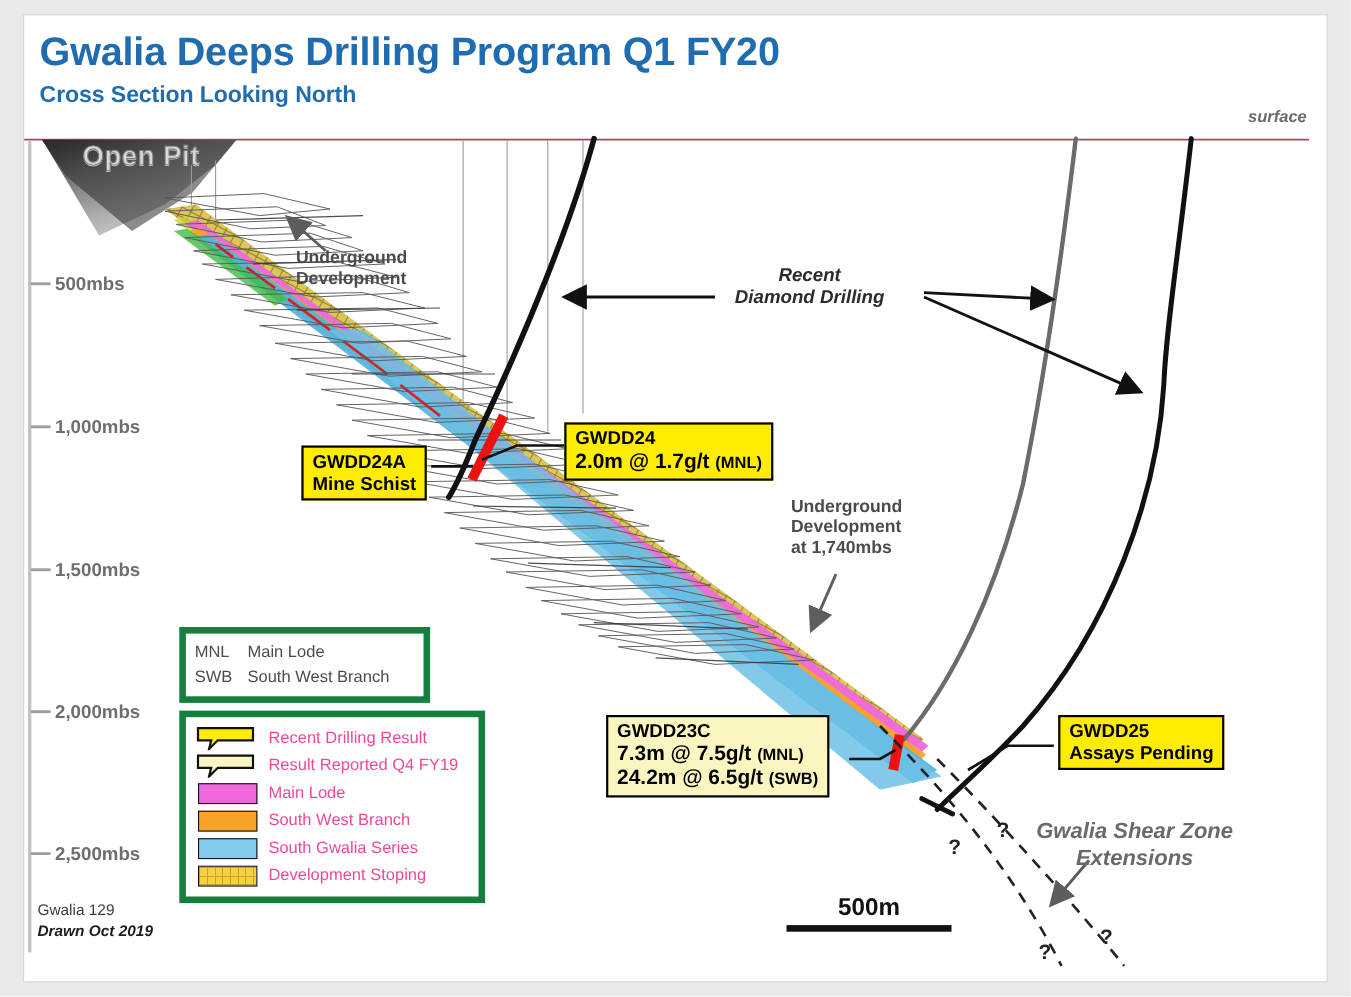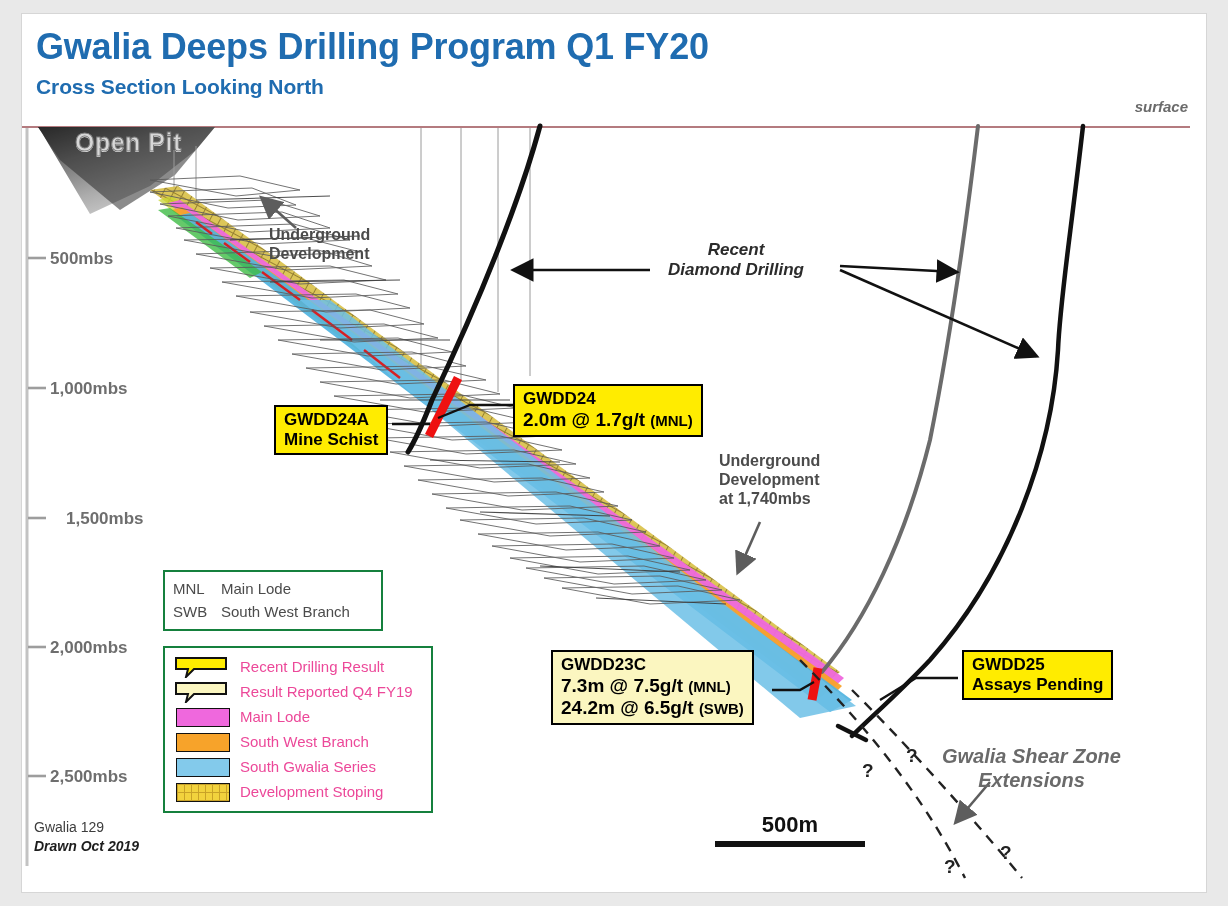--- a/index.html
+++ b/index.html
@@ -58,21 +58,21 @@
   }
   .callout.bright{background:#ffec00;}
   .callout.pale{background:#fbf6c0;}
   .callout .hid{font-size:17px;font-weight:bold;color:#000;}
   .callout .res{font-size:19px;font-weight:bold;color:#000;}
   .callout .res .unit{font-size:15px;font-weight:bold;}
   .callout .sml{font-size:17px;font-weight:bold;}
   
   .legend-box{
     position:absolute;background:rgba(255,255,255,.93);
-    border:2px solid #15803d;z-index:45;
+    border:6px solid #15803d;z-index:45;
   }
   #abbrev-legend{left:163px;top:570px;width:200px;padding:6px 8px;}
   .abbrev-row{display:flex;font-size:15px;color:#4b4b4b;line-height:1.5;}
   .abbrev-row .k{width:48px;flex:0 0 48px;}
   #main-legend{left:163px;top:646px;width:252px;padding:6px 7px 7px 7px;}
   .leg-row{display:flex;align-items:center;height:25px;}
   .leg-sym{width:62px;flex:0 0 62px;height:22px;position:relative;margin-right:6px;}
   .leg-txt{font-size:15px;color:#ec4899;white-space:nowrap;}
   .sw{position:absolute;left:4px;top:2px;width:52px;height:17px;border:1px solid #111;}
   .sw.magenta{background:#ef68dd;}
@@ -262,21 +262,21 @@
     <g stroke="#9d9d9d" stroke-width="2.6">
       <line x1="28" y1="258" x2="46" y2="258"></line>
       <line x1="28" y1="388" x2="46" y2="388"></line>
       <line x1="28" y1="518" x2="46" y2="518"></line>
       <line x1="28" y1="647" x2="46" y2="647"></line>
       <line x1="28" y1="776" x2="46" y2="776"></line>
     </g>
   </svg>
   <div class="depth-label" style="left:50px;top:249px;">500mbs</div>
   <div class="depth-label" style="left:50px;top:379px;">1,000mbs</div>
-  <div class="depth-label" style="left:50px;top:509px;margin-left:16px;">1,500mbs</div>
+  <div class="depth-label" style="left:50px;top:509px;">1,500mbs</div>
   <div class="depth-label" style="left:50px;top:638px;">2,000mbs</div>
   <div class="depth-label" style="left:50px;top:767px;">2,500mbs</div>
 
   <div id="surface-label">surface</div>
   <div id="openpit-label">Open Pit</div>
 
   <div class="anno" style="left:269px;top:226px;">
     <div>Underground</div>
     <div>Development</div>
   </div>

